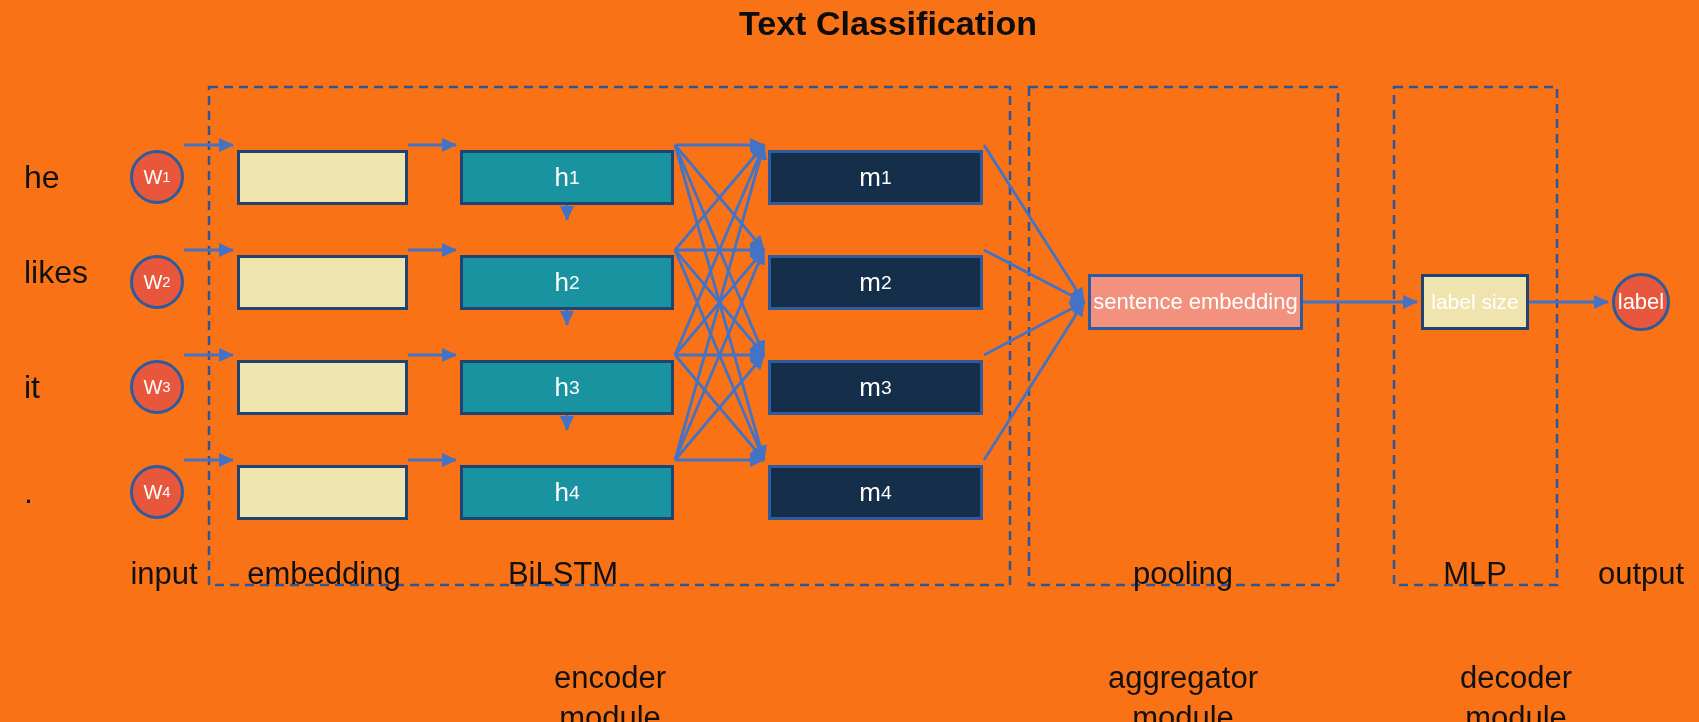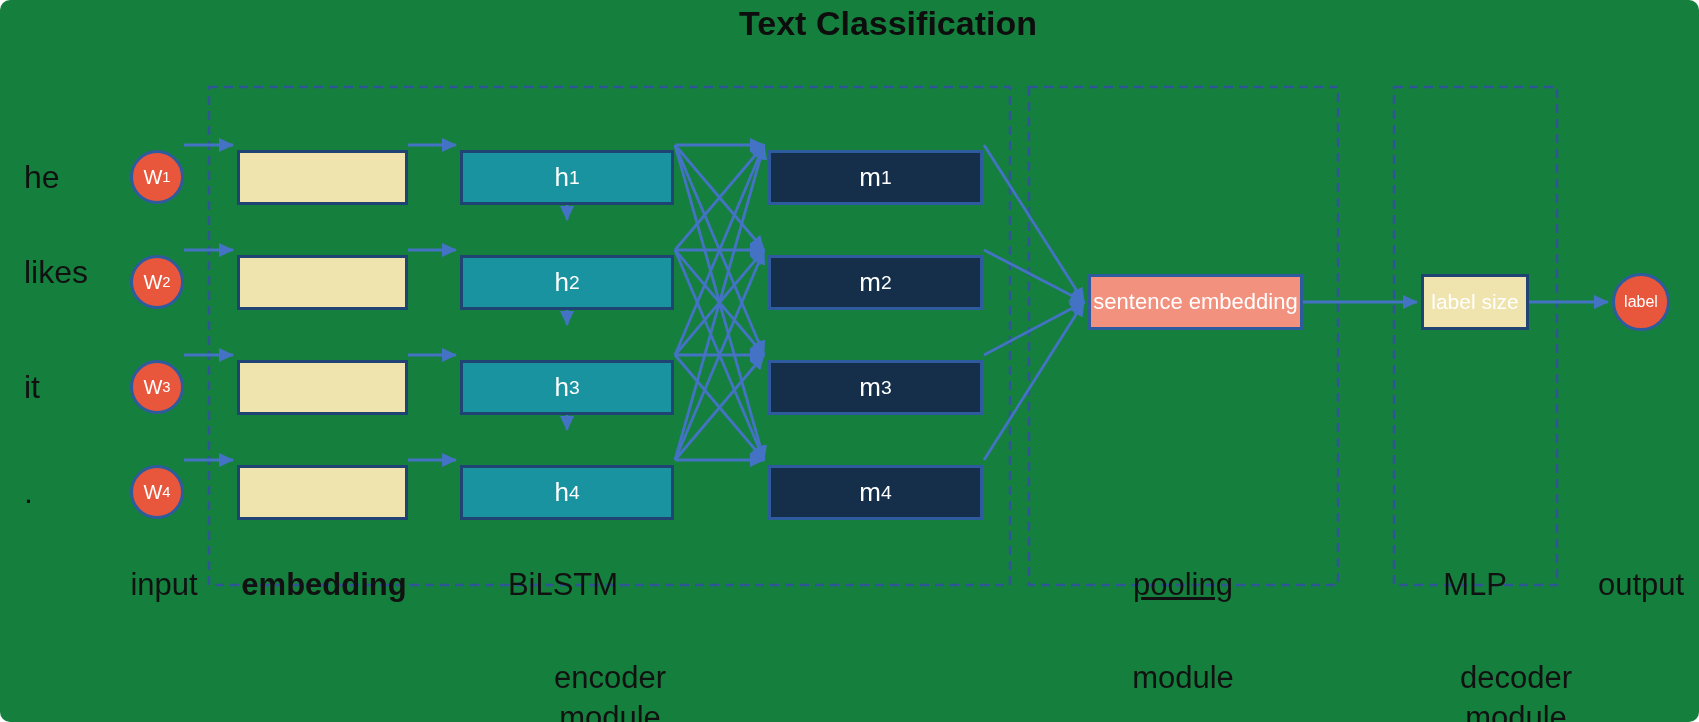--- a/index.html
+++ b/index.html
@@ -1,39 +1,39 @@
 <!DOCTYPE html>
 <html style="--node: #E8573C; --node-border: #2E5B9E; --tan: #EFE3AE; --teal: #1A93A0; --navy: #152F4B; --salmon: #F2917E; --dark-border: #1F4473; --navy-border: #2E5B9E; --light: #FFFFFF;"><head>
 <meta charset="utf-8">
 <style>
   html,body{margin:0;padding:0;background:#fff;font-family:"Liberation Sans",sans-serif;}
-  .canvas{position:relative;width:1699px;height:722px;background:#15803d;overflow:hidden;border-radius:10px;}
+  .canvas{position:relative;width:1699px;height:722px;background:#f97316;overflow:hidden;}
   .title{position:absolute;left:888px;top:4px;transform:translateX(-50%);
          font-size:34px;font-weight:bold;color:#0d0d0d;white-space:nowrap;}
   svg.wires{position:absolute;left:0;top:0;z-index:2;}
   .layer{position:absolute;left:0;top:0;width:100%;height:100%;z-index:3;margin-top:32px;}
   .word{position:absolute;left:24px;height:42px;line-height:42px;
         font-size:32px;color:#111;white-space:nowrap;}
   .io-circle{position:absolute;border-radius:50%;box-sizing:border-box;
         display:flex;align-items:center;justify-content:center;
         background:var(--node);border:3px solid var(--node-border);
         color:var(--light);z-index:3;}
   .w-node{width:54px;height:54px;font-size:20px;}
-  .out-circle{left:1612px;top:273px;width:58px;height:58px;font-size:16px;}
+  .out-circle{left:1612px;top:273px;width:58px;height:58px;font-size:22px;}
   .rect{position:absolute;box-sizing:border-box;display:flex;align-items:center;
         justify-content:center;color:var(--light);white-space:nowrap;z-index:3;}
   .emb{background:var(--tan);border:3px solid var(--dark-border);}
   .hbox{background:var(--teal);border:3px solid var(--dark-border);font-size:26px;}
   .mbox{background:var(--navy);border:3px solid var(--navy-border);font-size:26px;}
   .poolbox{left:1088px;top:274px;width:215px;height:56px;font-size:22px;
         background:var(--salmon);border:3px solid var(--navy-border);}
   .lsbox{left:1421px;top:274px;width:108px;height:56px;font-size:21px;
         background:var(--tan);border:3px solid var(--dark-border);}
   .sub{font-size:0.74em;}
-  .stage-label{position:absolute;top:535px;height:36px;line-height:36px;
+  .stage-label{position:absolute;top:524px;height:36px;line-height:36px;
         transform:translateX(-50%);font-size:31px;color:#111;white-space:nowrap;}
   .module-label{position:absolute;top:626px;transform:translateX(-50%);
         font-size:31px;line-height:40px;color:#111;text-align:center;white-space:nowrap;}
   .module-label span{display:block;}
 </style>
 </head>
 <body>
 
 <div class="canvas">
   <div class="title">Text Classification</div>
@@ -134,30 +134,31 @@
       <div class="rect emb" style="left: 237px; top: 433px; width: 171px; height: 55px;"></div>
       <div class="rect hbox" style="left: 460px; top: 433px; width: 214px; height: 55px;">
         <span>h</span>
         <span class="sub">4</span>
       </div>
       <div class="rect mbox" style="left: 768px; top: 433px; width: 215px; height: 55px;">
         <span>m</span>
         <span class="sub">4</span>
       </div>
       <div class="stage-label" style="left: 164px;">input</div>
-      <div class="stage-label" style="left: 324px; font-weight: bold;">embedding</div>
+      <div class="stage-label" style="left: 324px;">embedding</div>
       <div class="stage-label" style="left: 563px;">BiLSTM</div>
-      <div class="stage-label" style="left: 1183px; text-decoration: underline;">pooling</div>
+      <div class="stage-label" style="left: 1183px;">pooling</div>
       <div class="stage-label" style="left: 1475px;">MLP</div>
       <div class="stage-label" style="left: 1641px;">output</div>
       <div class="module-label" style="left: 610px;">
         <span>encoder</span>
         <span>module</span>
       </div>
       <div class="module-label" style="left: 1183px;">
+        <span>aggregator</span>
         <span>module</span>
       </div>
       <div class="module-label" style="left: 1516px;">
         <span>decoder</span>
         <span>module</span>
       </div>
     </div>
 
   <div class="rect lsbox">
     <span>label size</span>

